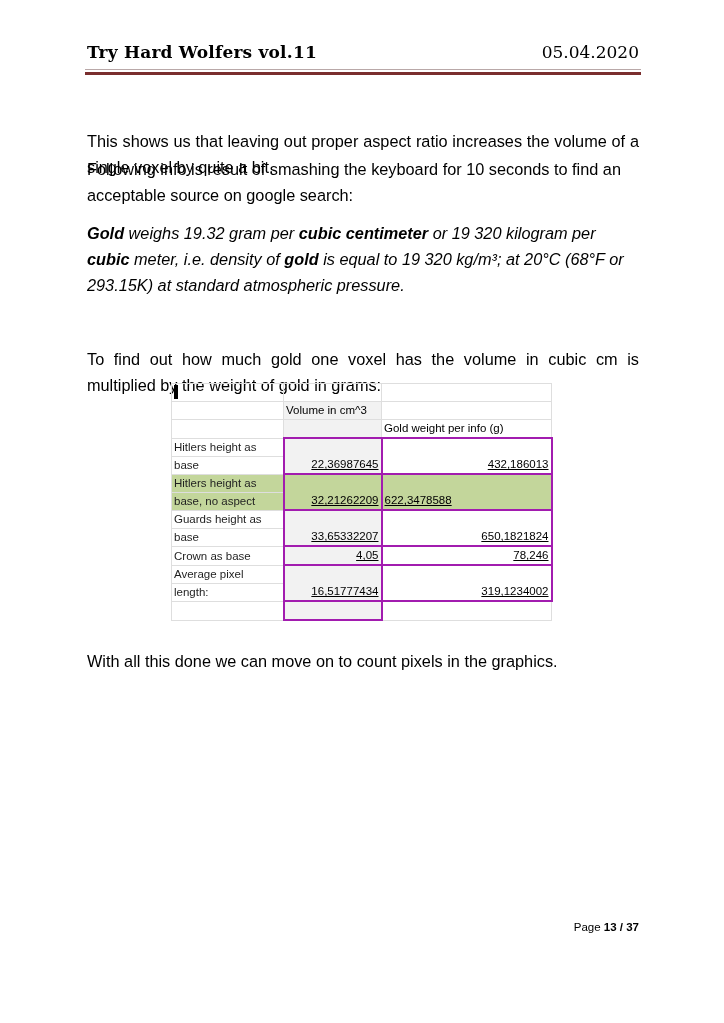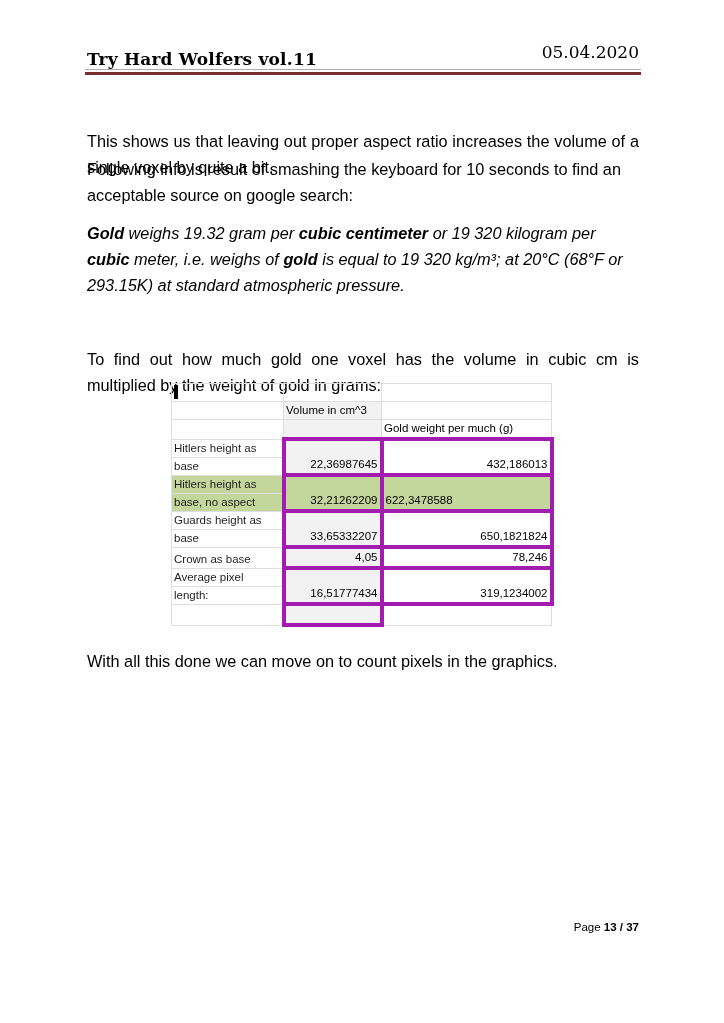--- a/index.html
+++ b/index.html
@@ -1,20 +1,20 @@
 <!DOCTYPE html>
 <html><head>
 <meta charset="utf-8">
 <style>
   html, body { margin: 0; padding: 0; background: #ffffff; }
   body { width: 724px; height: 1023px; position: relative; overflow: hidden;
          font-family: "Liberation Sans", sans-serif; color: #000; }
   .header { position: absolute; left: 87px; top: 40px; width: 552px; height: 26px; }
   .header-title { position: absolute; left: 0; top: 2px; font-family: "DejaVu Serif", serif;
-                  font-size: 17px; font-weight: bold; letter-spacing: 0.2px; margin-top: 7px; }
+                  font-size: 17px; font-weight: bold; letter-spacing: 0.2px; }
   .header-date { position: absolute; right: 0; top: 2px; font-family: "DejaVu Serif", serif;
                  font-size: 17px; }
   .rule { position: absolute; left: 85px; width: 556px; }
   .rule-thin { top: 69px; height: 1px; background: #b9a8a8; }
   .rule-thick { top: 72px; height: 3px; background: #7a2e2e; }
   .body-text { position: absolute; left: 87px; width: 552px; font-size: 16.3px; line-height: 26px; }
   .justify { text-align: justify; text-align-last: left; margin-top: 36px; }
   p { margin: 0; }
   .it { font-style: italic; }
   .b { font-weight: bold; }
@@ -26,40 +26,40 @@
   .sheet { position: absolute; left: 171px; top: 383px; width: 380px; border-collapse: collapse;
            font-size: 11.5px; table-layout: fixed; }
   .sheet td { height: 17px; padding: 0 2px; vertical-align: bottom; border: 1px solid #dedede;
               white-space: nowrap; overflow: hidden; line-height: 17px; }
   .sheet col.c1 { width: 112px; }
   .sheet col.c2 { width: 98px; }
   .sheet col.c3 { width: 170px; }
   .sheet td.lbl { color: #1f1f1f; }
   .sheet td.grey { background: #f2f2f2; }
   .sheet td.num { text-align: right; }
-  .sheet td.bx { border: 4px solid #a21caf; }
+  .sheet td.bx { border: 2px solid #a21caf; text-decoration: underline; }
   .sheet tr.green td { background: #c3d69b; }
   .sheet td.marker { position: relative; }
   .marker-bar { position: absolute; left: 2px; top: 1px; width: 4px; height: 14px; background: #000; }
   .marker-dot { position: absolute; left: 2px; top: 17px; width: 4px; height: 3px; background: #000; }
   .footer { position: absolute; right: 85px; top: 921px; font-size: 11.5px; }
 </style>
 </head>
 <body>
 
 <div class="header">
   <span class="header-title">Try Hard Wolfers vol.11</span>
   <span class="header-date">05.04.2020</span>
 </div>
 <div class="rule rule-thin"></div>
 <div class="rule rule-thick"></div>
 
 <p id="p1" class="body-text justify">This shows us that leaving out proper aspect ratio increases the volume of a single voxel by quite a bit.</p>
 <p id="p2" class="body-text">Following info is result of smashing the keyboard for 10 seconds to find an acceptable source on google search:</p>
-<p id="p3" class="body-text it"><span class="b">Gold</span><span> weighs 19.32 gram per </span><span class="b">cubic centimeter</span><span> or 19 320 kilogram per </span><span class="b">cubic</span><span> meter, i.e. weighs of </span><span class="b">gold</span><span> is equal to 19 320 kg/m³; at 20°C (68°F or 293.15K) at standard atmospheric pressure.</span></p>
+<p id="p3" class="body-text it"><span class="b">Gold</span><span> weighs 19.32 gram per </span><span class="b">cubic centimeter</span><span> or 19 320 kilogram per </span><span class="b">cubic</span><span> meter, i.e. density of </span><span class="b">gold</span><span> is equal to 19 320 kg/m³; at 20°C (68°F or 293.15K) at standard atmospheric pressure.</span></p>
 <p id="p4" class="body-text justify">To find out how much gold one voxel has the volume in cubic cm is multiplied by the weight of gold in grams:</p>
 
 <table class="sheet">
   <colgroup>
       <col class="c1">
       <col class="c2">
       <col class="c3">
     </colgroup>
   <tbody>
       <tr>
@@ -71,21 +71,21 @@
     <td></td>
   </tr>
   <tr>
     <td></td>
     <td class="grey" style="overflow:visible">Volume in cm^3</td>
     <td></td>
   </tr>
   <tr>
     <td></td>
     <td class="grey"></td>
-    <td>Gold weight per much (g)</td>
+    <td>Gold weight per info (g)</td>
   </tr>
 
   <tr>
     <td class="lbl">Hitlers height as</td>
     <td class="grey bx" rowspan="2" style="text-align:right">22,36987645</td>
     <td class="bx" rowspan="2" style="text-align:right">432,186013</td>
   </tr>
   <tr>
     <td class="lbl">base</td>
   </tr>

